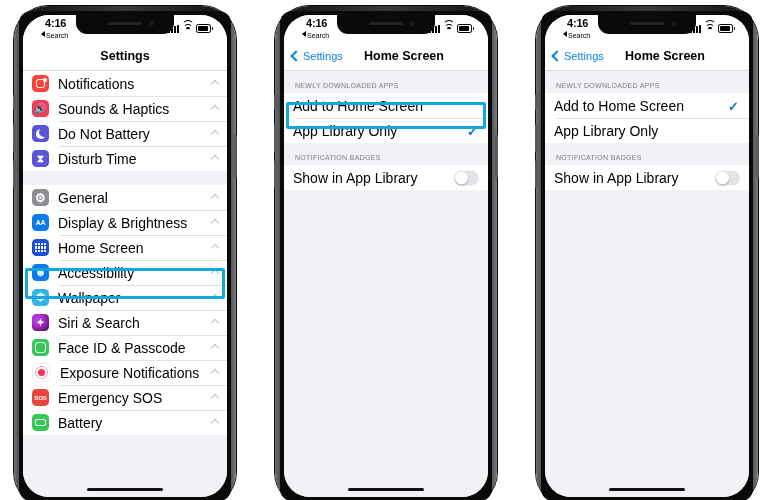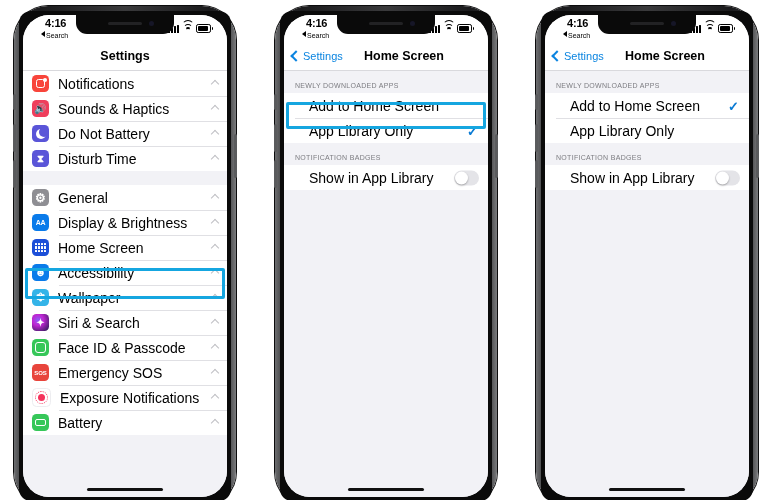--- a/index.html
+++ b/index.html
@@ -144,21 +144,21 @@
   }
   .row.plain + .row.plain::before{left:11px;}
   .ico{
     width:17px;height:17px;border-radius:4.5px;flex:0 0 auto;
     display:flex;align-items:center;justify-content:center;
     font-size:8px;color:#fff;font-weight:bold;overflow:hidden;position:relative;
   }
   .rlabel{
     margin-left:9px;font-size:14px;color:#000;white-space:nowrap;
   }
-  .row.plain .rlabel{margin-left:16px;}
+  .row.plain .rlabel{margin-left:0;}
   .chev{
     position:absolute;right:9px;top:50%;transform:translateY(-50%) rotate(-45deg);
     width:5px;height:5px;border-right:1.3px solid #bfbfc4;border-top:1.3px solid #bfbfc4;
   }
   .check{
     position:absolute;right:10px;top:50%;transform:translateY(-50%);
     color:#0a7bd4;font-size:13px;font-weight:bold;line-height:1;
   }
 
   .sect-header{
@@ -385,32 +385,32 @@
               <div class="chev"></div>
             </div>
             <div class="row">
               <div class="ico ic-face">
                   <div class="face-smile"></div>
                 </div>
               <div class="rlabel">Face ID &amp; Passcode</div>
               <div class="chev"></div>
             </div>
             <div class="row">
-              <div class="ico ic-sos">SOS</div>
-              <div class="rlabel">Emergency SOS</div>
-              <div class="chev"></div>
-            </div>
-            <div class="row">
               <div class="ico ic-expo">
                   <div class="expo-rays">
                     <div class="ring"></div>
                     <div class="core"></div>
                   </div>
                 </div>
               <div class="rlabel">Exposure Notifications</div>
+              <div class="chev"></div>
+            </div>
+            <div class="row">
+              <div class="ico ic-sos">SOS</div>
+              <div class="rlabel">Emergency SOS</div>
               <div class="chev"></div>
             </div>
             <div class="row">
               <div class="ico ic-batt">
                   <div class="b"></div>
                 </div>
               <div class="rlabel">Battery</div>
               <div class="chev"></div>
             </div>
           </div>

